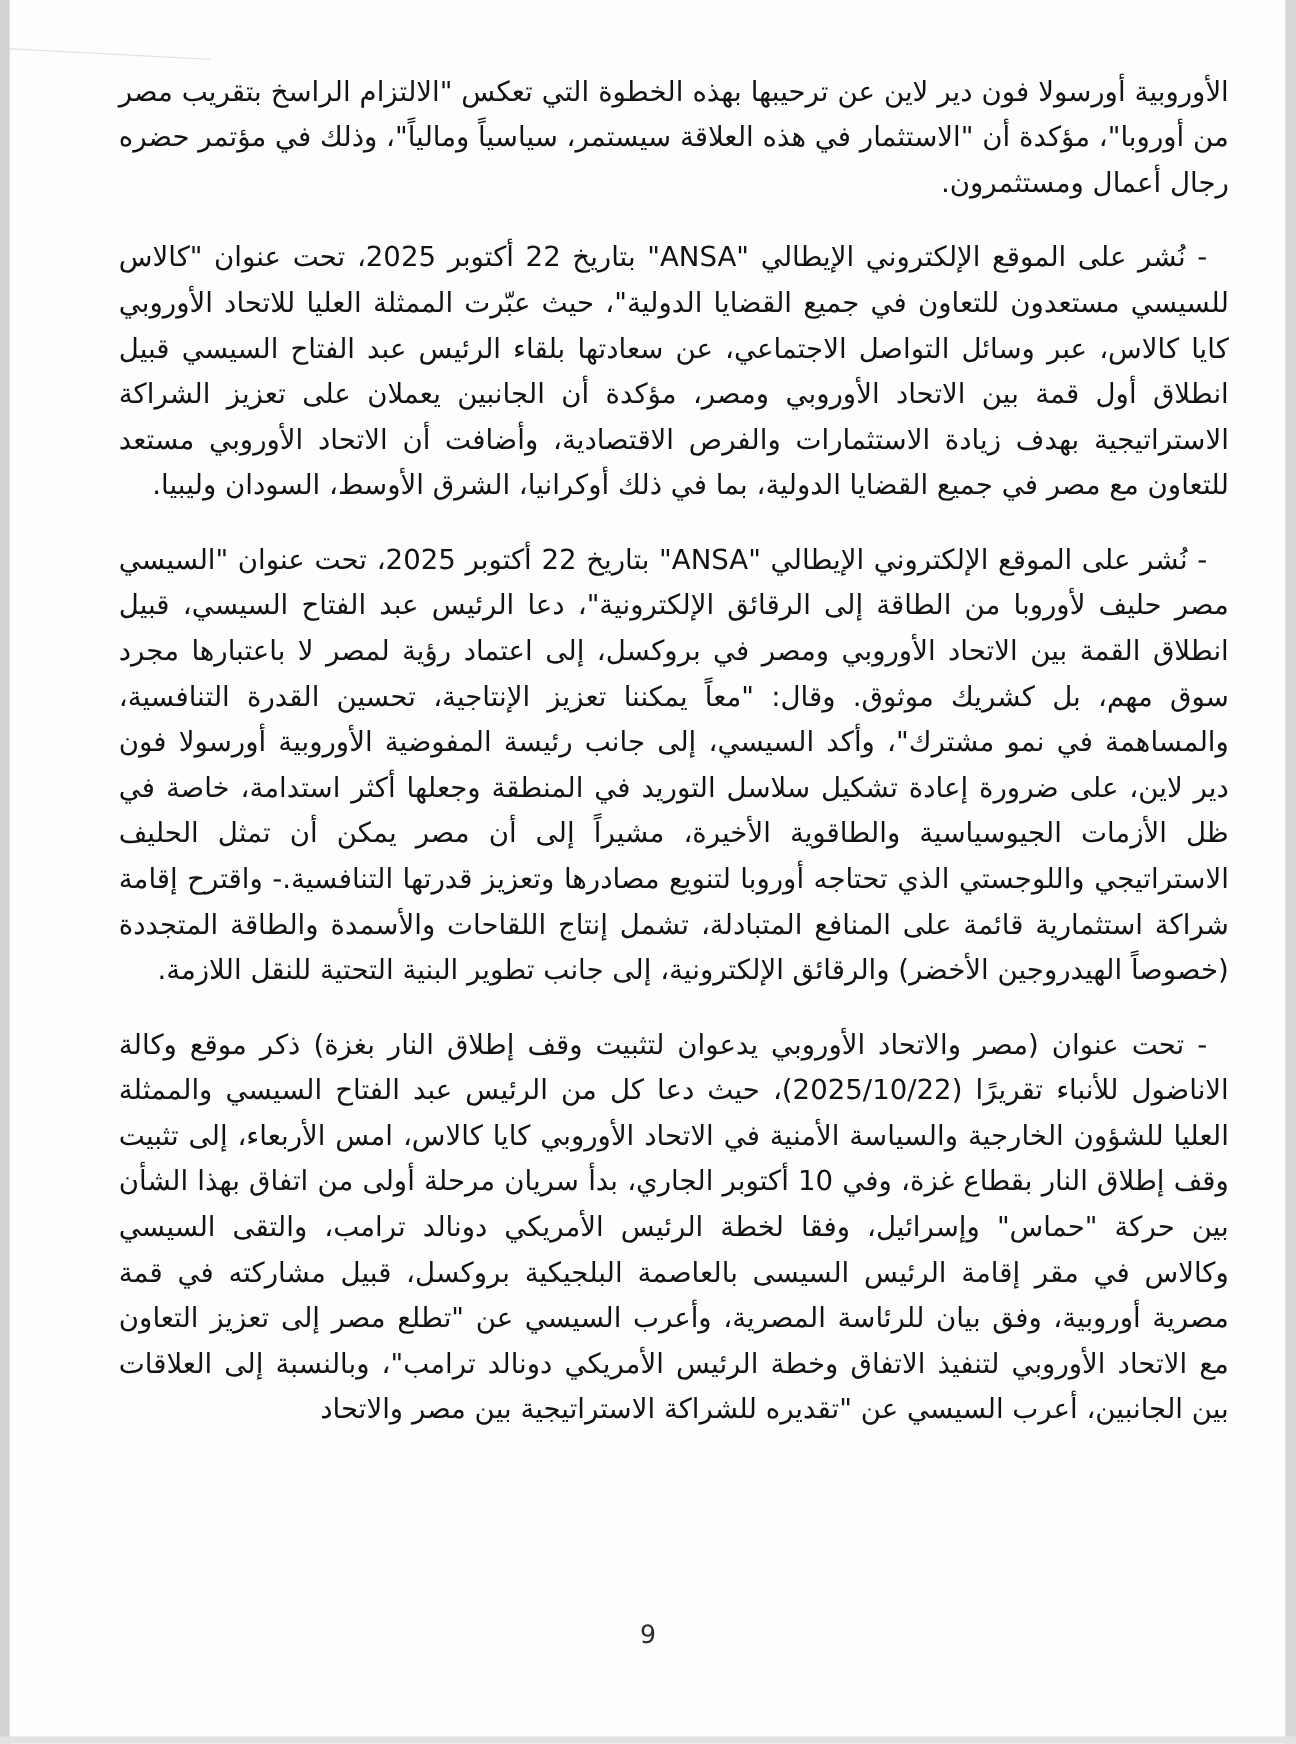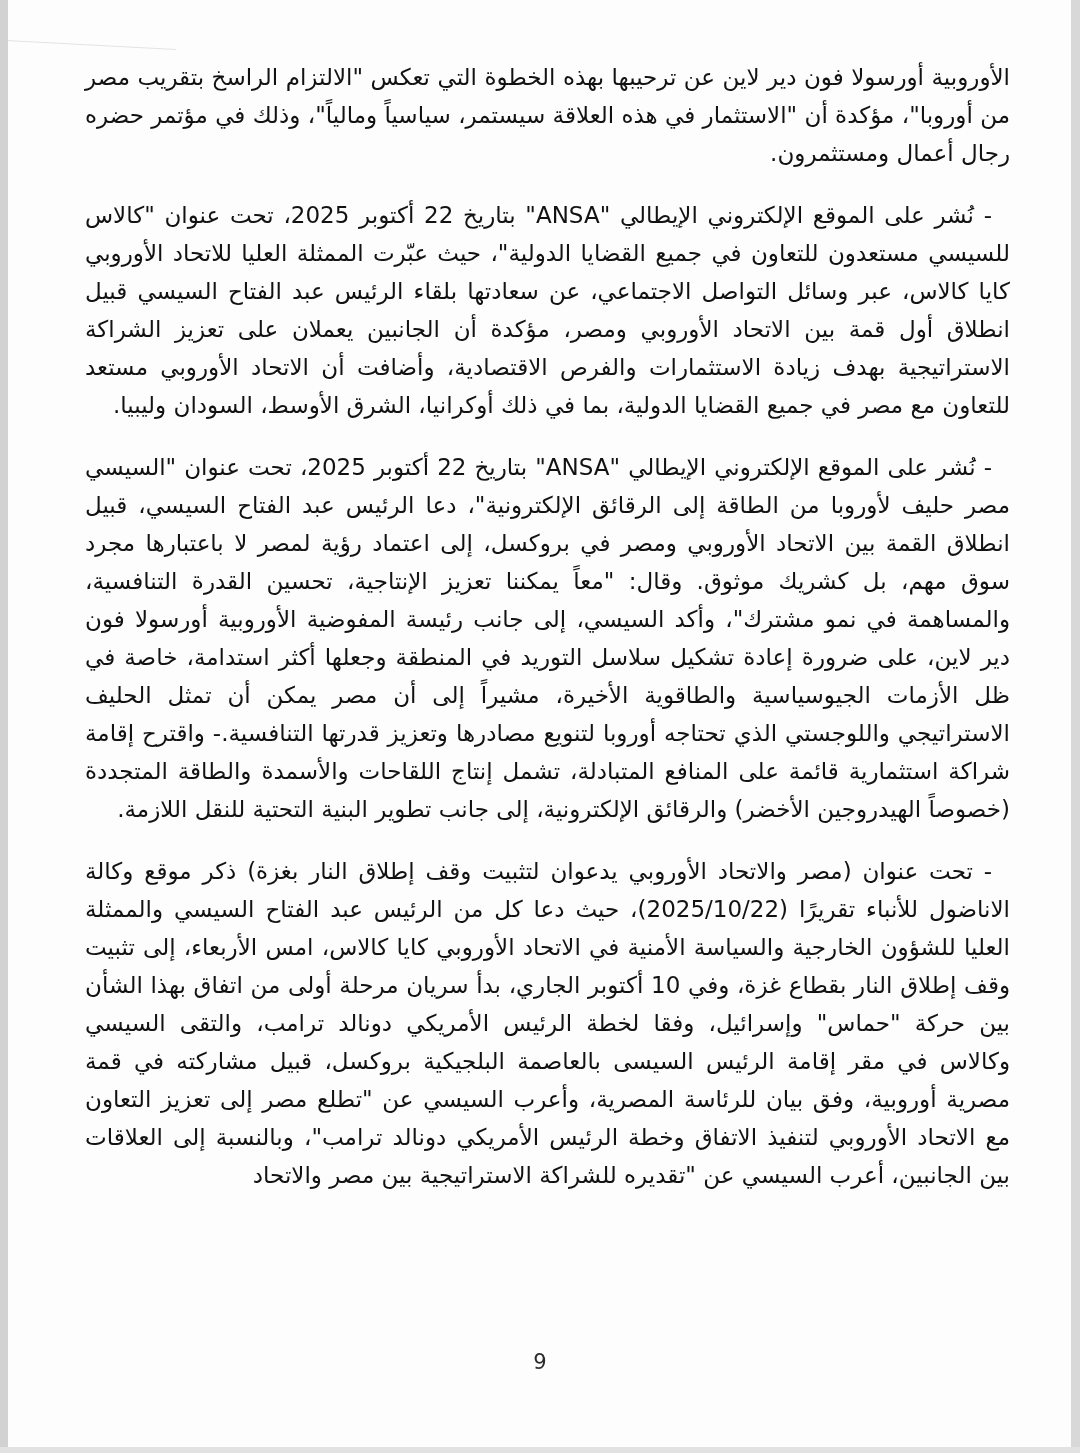--- a/index.html
+++ b/index.html
@@ -42,21 +42,21 @@
     position: absolute;
     left: 6px; top: 40px;
     width: 170px; height: 1px;
     background: #e3e3e3;
     transform: rotate(3deg);
     transform-origin: left center;
   }
   .text-block {
     position: absolute;
     top: 58px;
-    right: 70px;
+    right: 56px;
     width: 925px;
     direction: rtl;
     text-align: justify;
     color: #121212;
     font-size: 23px;
     line-height: 38px;
     letter-spacing: 0px;
   }
   .text-block p {
     margin: 0 0 14px 0;

